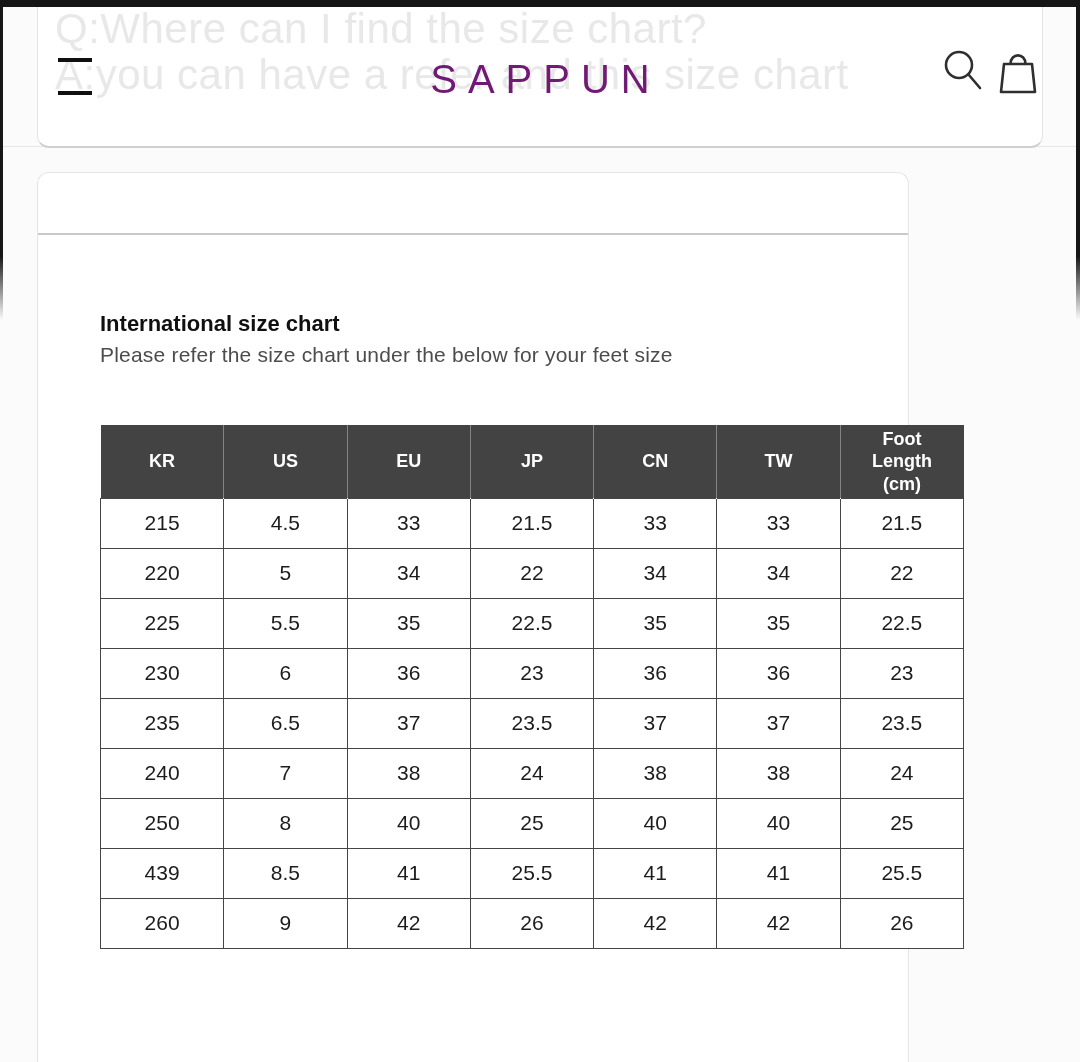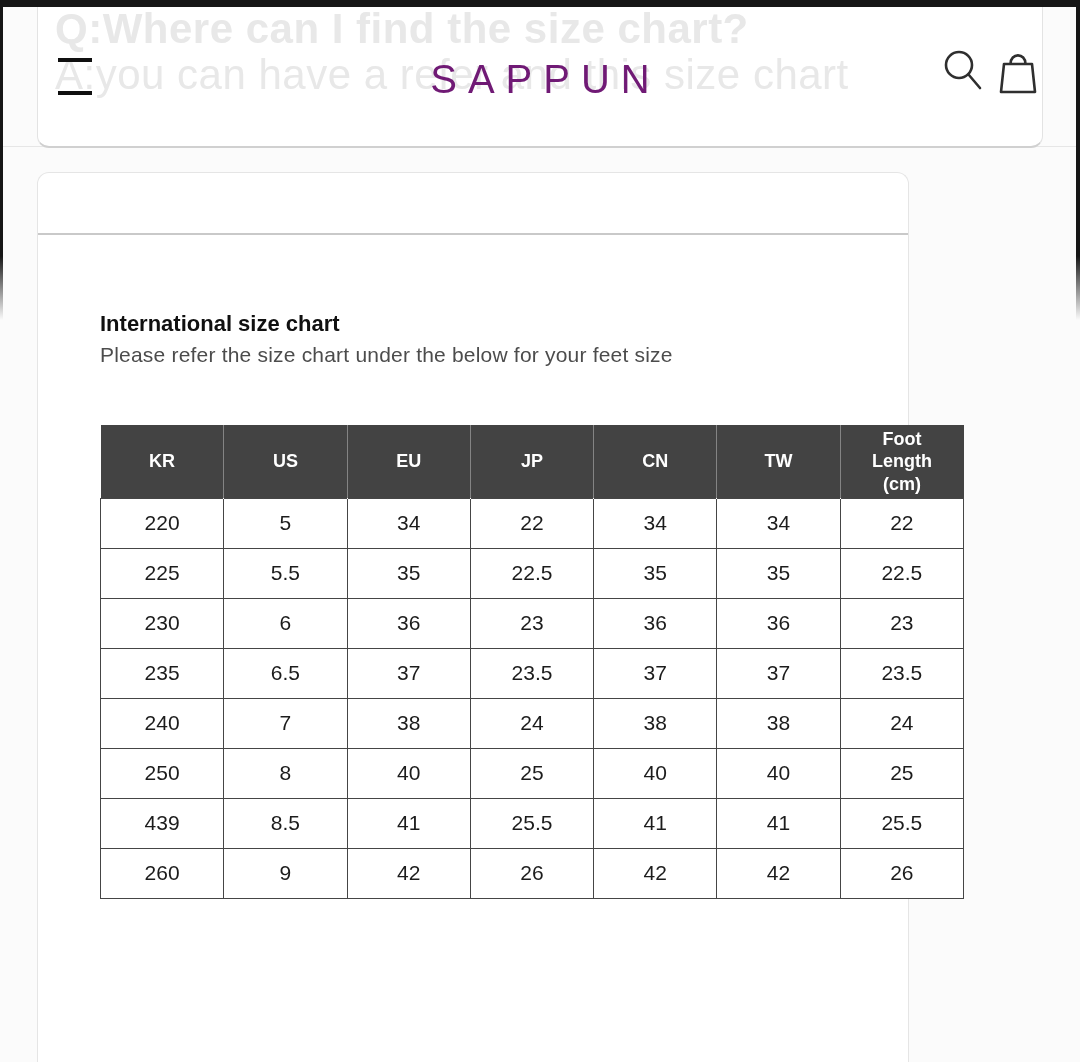--- a/index.html
+++ b/index.html
@@ -55,21 +55,21 @@
   .watermark {
     position: absolute;
     left: 17px;
     color: var(--wm, #e8e8e8);
     font-size: 42px;
     white-space: nowrap;
     line-height: 1.1;
     z-index: 1;
     letter-spacing: 0.5px;
   }
-  .watermark.q { top: -1px; font-weight: bold; }
+  .watermark.q { top: -1px; font-weight: normal; }
   .watermark.a { top: 45px; font-weight: normal; }
 
   .menu-btn {
     position: absolute; left: 20px; top: 49px;
     width: 34px; height: 42px;
     background: none; border: none; cursor: pointer;
     z-index: 3;
   }
   .menu-btn .bar { position: absolute; left: 0; width: 34px; height: 4px; background: #101010; }
   .menu-btn .bar.b1 { top: 2px; }
@@ -196,20 +196,29 @@
             <th>US</th>
             <th>EU</th>
             <th>JP</th>
             <th>CN</th>
             <th>TW</th>
             <th>Foot Length (cm)</th>
           </tr>
         </thead>
       <tbody>
           <tr>
+            <td>215</td>
+            <td>4.5</td>
+            <td>33</td>
+            <td>21.5</td>
+            <td>33</td>
+            <td>33</td>
+            <td>21.5</td>
+          </tr>
+          <tr>
             <td>220</td>
             <td>5</td>
             <td>34</td>
             <td>22</td>
             <td>34</td>
             <td>34</td>
             <td>22</td>
           </tr>
           <tr>
             <td>225</td>

